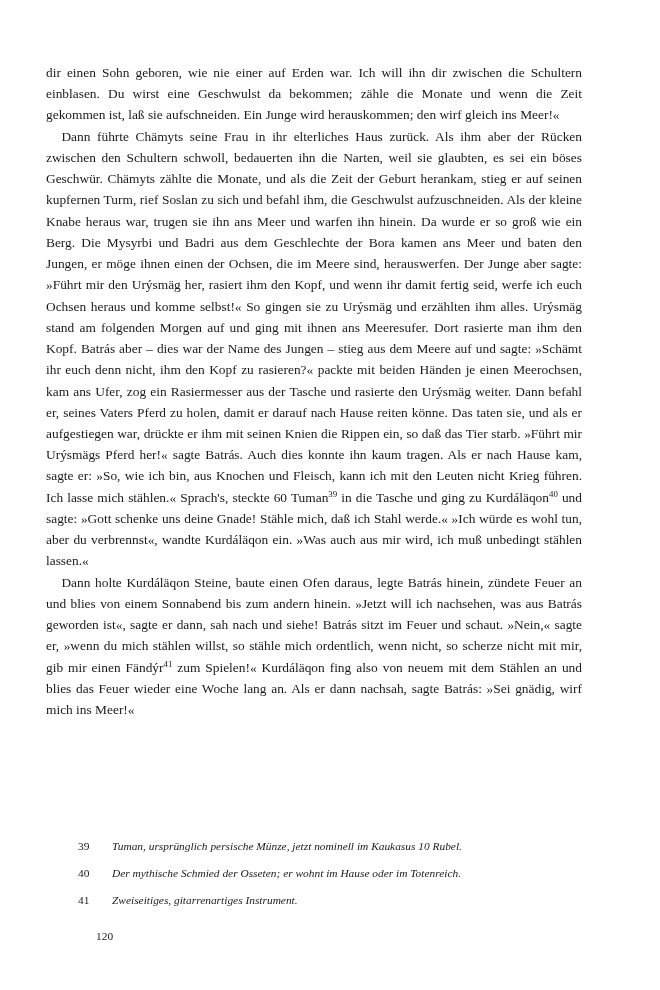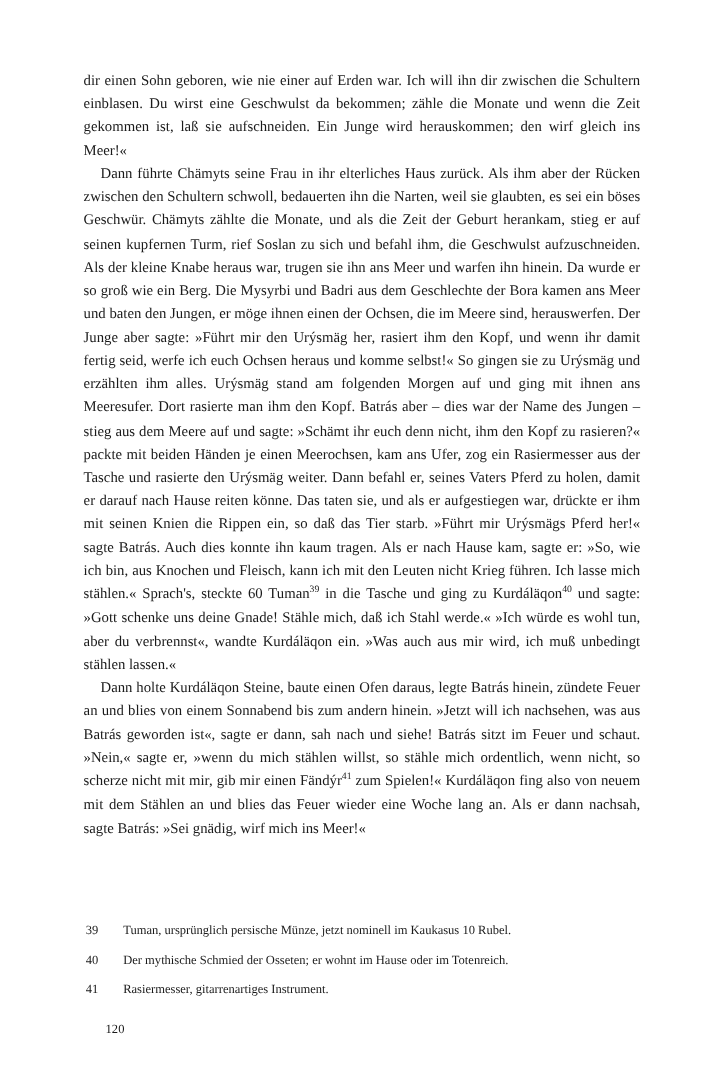--- a/index.html
+++ b/index.html
@@ -12,21 +12,21 @@
     background: #ffffff;
     font-family: "Liberation Serif", serif;
     color: #1a1a1a;
     overflow: hidden;
   }
   .page {
     position: relative;
     width: 660px;
     height: 990px;
     box-sizing: border-box;
-    padding: 62px 78px 0 76px;
+    padding: 62px 78px 0 46px;
   }
   .body-text {
     font-size: 13.4px;
     line-height: 1.585;
     text-align: justify;
     text-justify: inter-word;
     hyphens: manual;
   }
   .para {
     margin: 0;
@@ -53,20 +53,21 @@
     display: flex;
     align-items: flex-start;
     margin-bottom: 10px;
   }
   .fn-num {
     width: 34px;
     flex: 0 0 34px;
   }
   .fn-text {
     flex: 1 1 auto;
+    font-style: italic;
   }
   .folio {
     position: absolute;
     left: 96px;
     top: 930px;
     font-size: 11.4px;
     color: #1a1a1a;
   }
 </style>
 </head>
@@ -88,19 +89,19 @@
     <div class="fn-row">
       <span class="fn-num">39</span>
       <span class="fn-text">Tuman, ursprünglich persische Münze, jetzt nominell im Kaukasus 10 Rubel.</span>
     </div>
     <div class="fn-row">
       <span class="fn-num">40</span>
       <span class="fn-text">Der mythische Schmied der Osseten; er wohnt im Hause oder im Totenreich.</span>
     </div>
     <div class="fn-row">
       <span class="fn-num">41</span>
-      <span class="fn-text">Rasiermesser, gitarrenartiges Instrument.</span>
+      <span class="fn-text">Zweiseitiges, gitarrenartiges Instrument.</span>
     </div>
   </div>
 
   <div class="folio">120</div>
 
 </div>
 
 </body></html>

